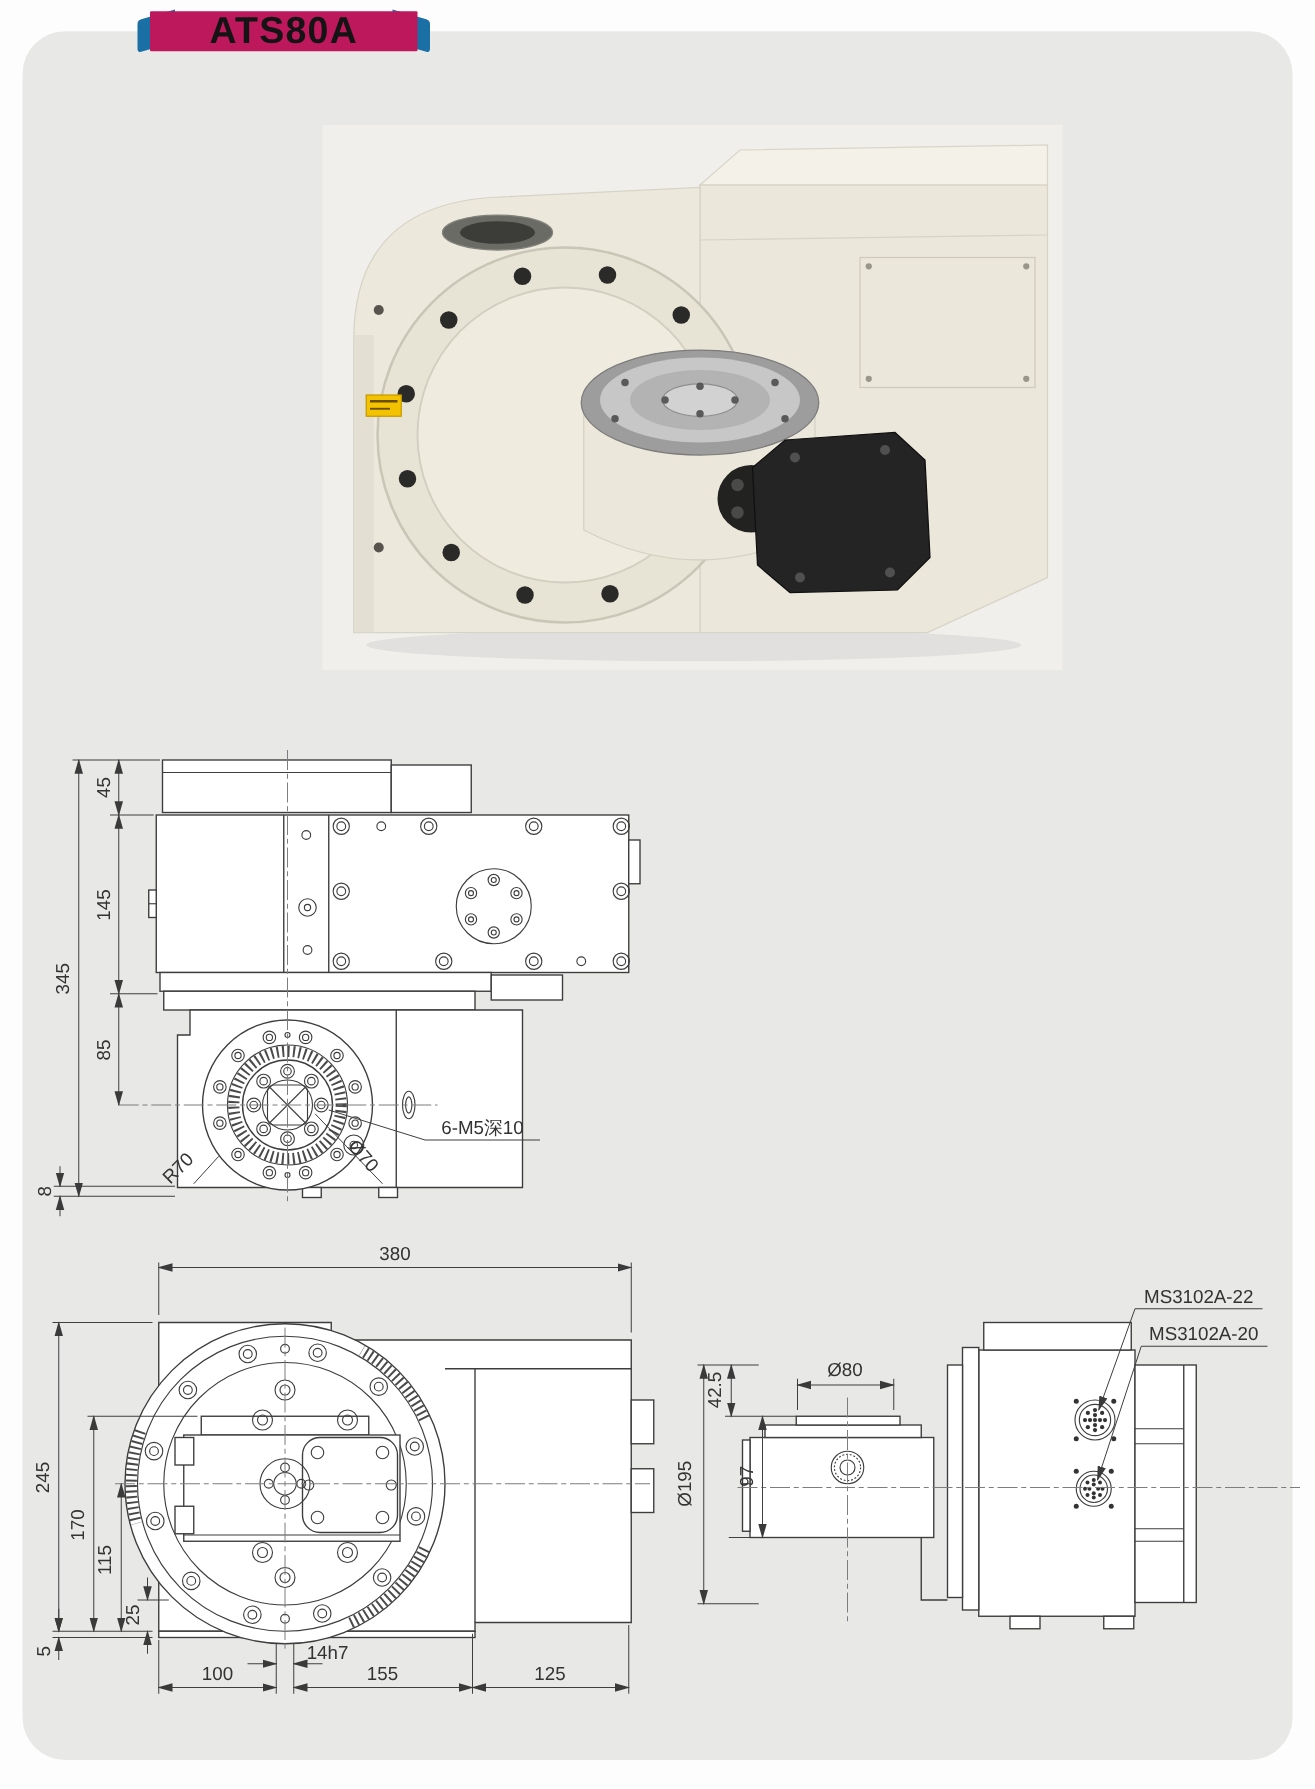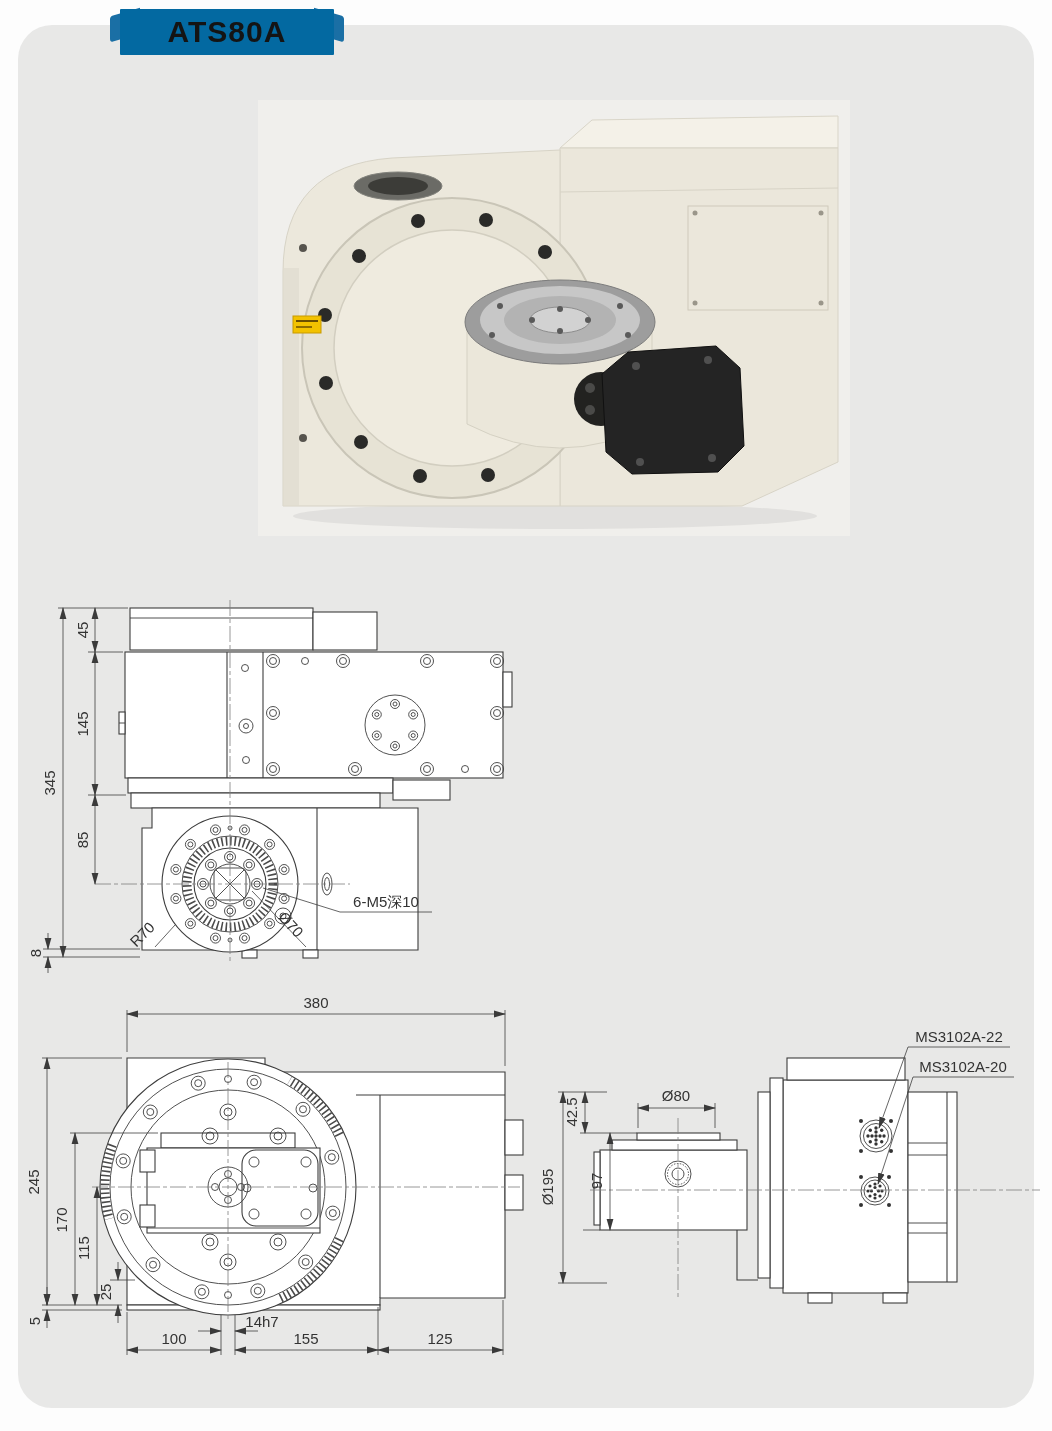--- a/index.html
+++ b/index.html
@@ -1,20 +1,20 @@
 <!DOCTYPE html>
 <html><head>
 <meta charset="utf-8">
 <style>
   html,body{margin:0;padding:0;background:#ffffff;}
   .page{position:relative;width:1052px;height:1431px;background:#fdfdfd;overflow:hidden;
         font-family:"Liberation Sans","DejaVu Sans",sans-serif;}
   .card{position:absolute;left:18px;top:25px;width:1016px;height:1383px;
         background:#e8e8e7;border-radius:34px;}
-  .badge{position:absolute;left:120px;top:9px;width:214px;height:46px;background:#0369a1;
+  .badge{position:absolute;left:120px;top:9px;width:214px;height:32px;background:#be185d;
          border-radius:1px;display:flex;align-items:center;justify-content:center;z-index:3;}
   .badge span{font-size:30px;font-weight:bold;color:#141414;letter-spacing:1px;}
   .fold{position:absolute;top:12px;width:30px;height:26px;background:#1a6fa5;z-index:2;}
   .fold.l{left:110px;transform:skewY(-16deg);border-radius:3px 0 0 3px;}
   .fold.r{left:314px;transform:skewY(16deg);border-radius:0 3px 3px 0;}
   svg{position:absolute;left:0;top:0;z-index:1;}
   .w{fill:#ffffff;stroke:#3d3d3d;stroke-width:1.1;}
   .s{fill:none;stroke:#3d3d3d;stroke-width:1.1;}
   .t{fill:none;stroke:#3d3d3d;stroke-width:0.9;}
   .d{fill:none;stroke:#3f3f3f;stroke-width:0.8;}

